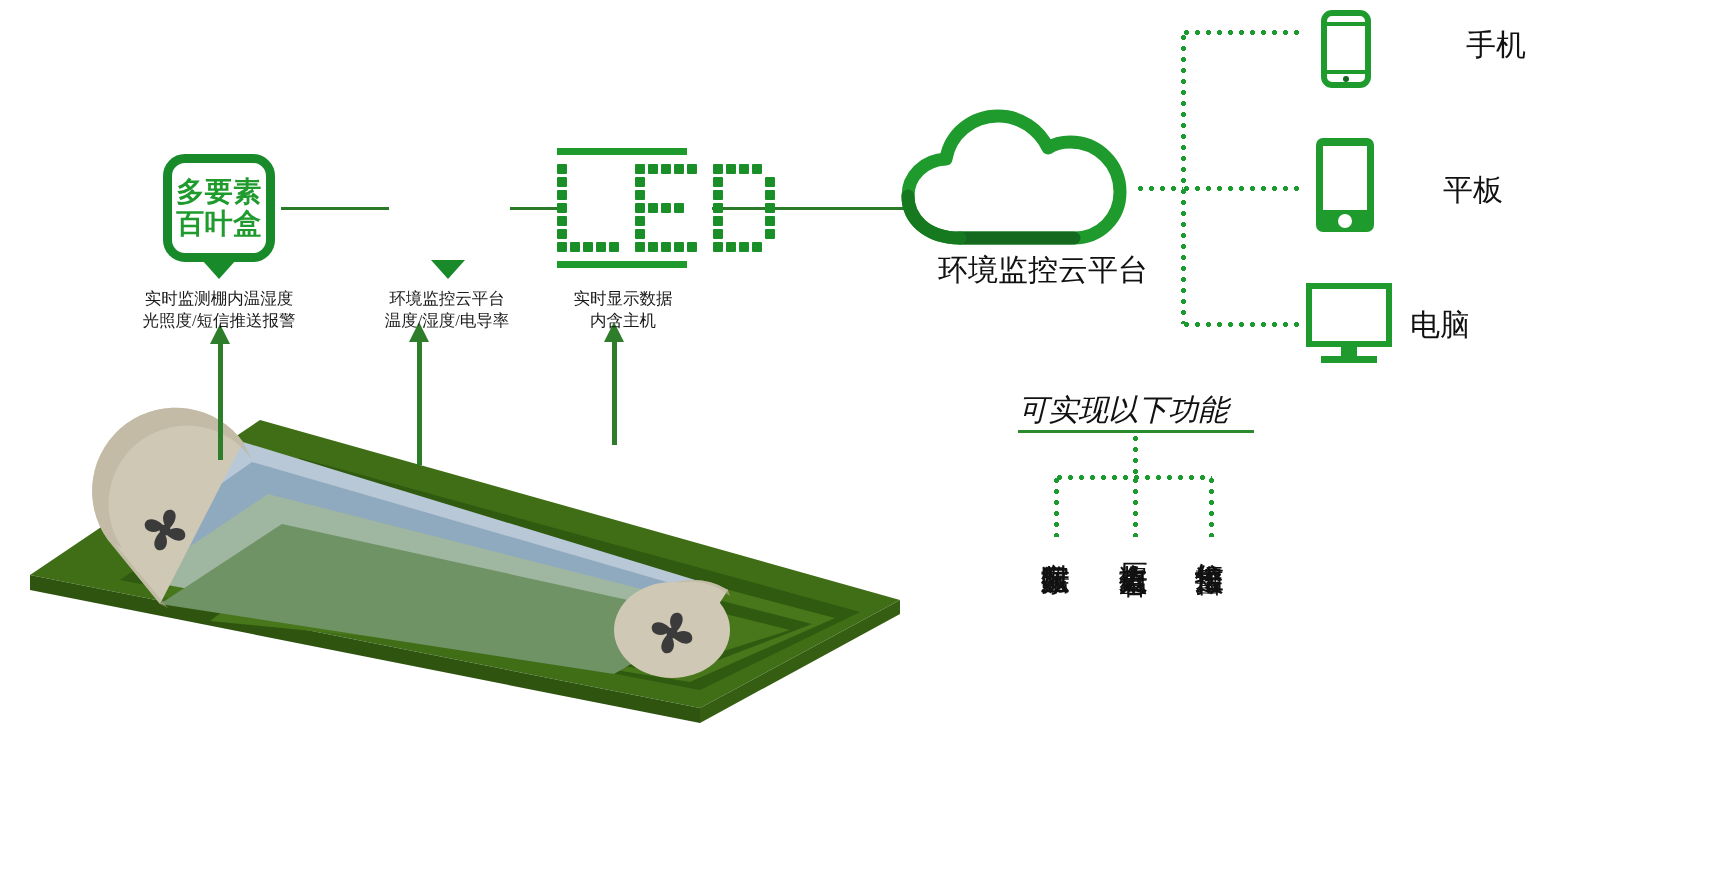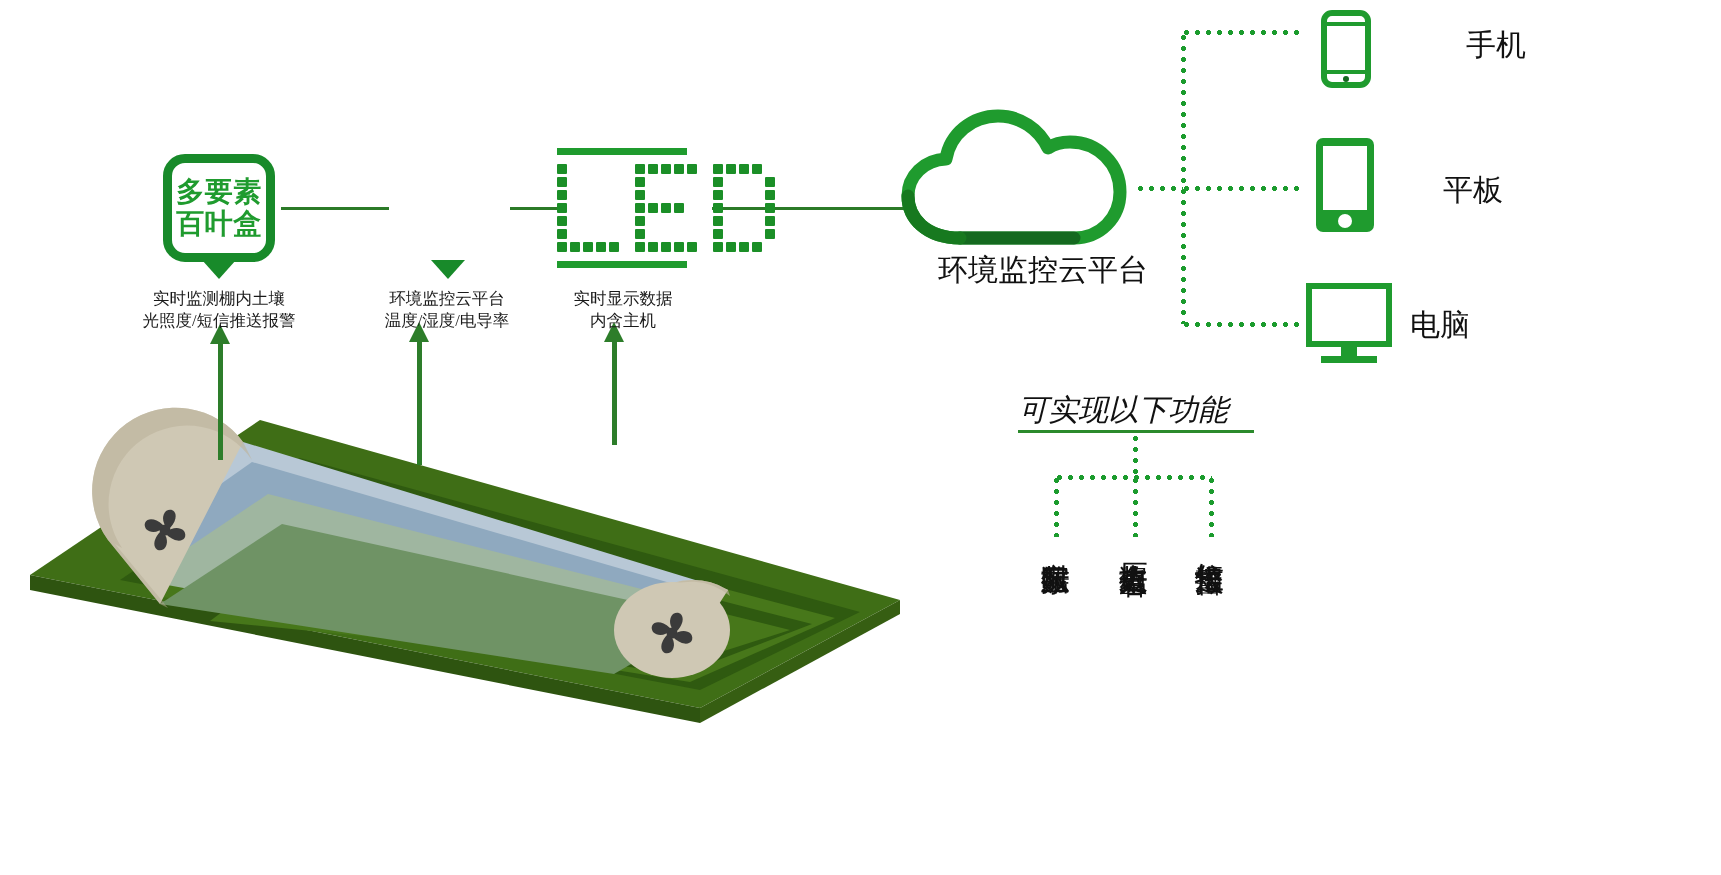--- a/index.html
+++ b/index.html
@@ -119,21 +119,21 @@
     <div class="shaft" style="top:-105px;height:105px;"></div>
     <div class="head" style="top:-123px;"></div>
   </div>
 
   <div class="node" style="left:163px;top:154px;">
     <div class="ln">多要素</div>
     <div class="ln">百叶盒</div>
   </div>
   <div class="node-tail" style="left:202px;top:260px;"></div>
   <div class="cap" style="left:119px;top:288px;width:200px;">
-    <div>实时监测棚内土壤</div>
+    <div>实时监测棚内温湿度</div>
     <div>光照度/短信推送报警</div>
   </div>
 
   <div class="node-tail" style="left:431px;top:260px;"></div>
   <div class="cap" style="left:352px;top:288px;width:190px;">
     <div>环境监控云平台</div>
     <div>温度/湿度/电导率</div>
   </div>
 
   <div class="hline" style="left:281px;top:207px;width:108px;"></div>

